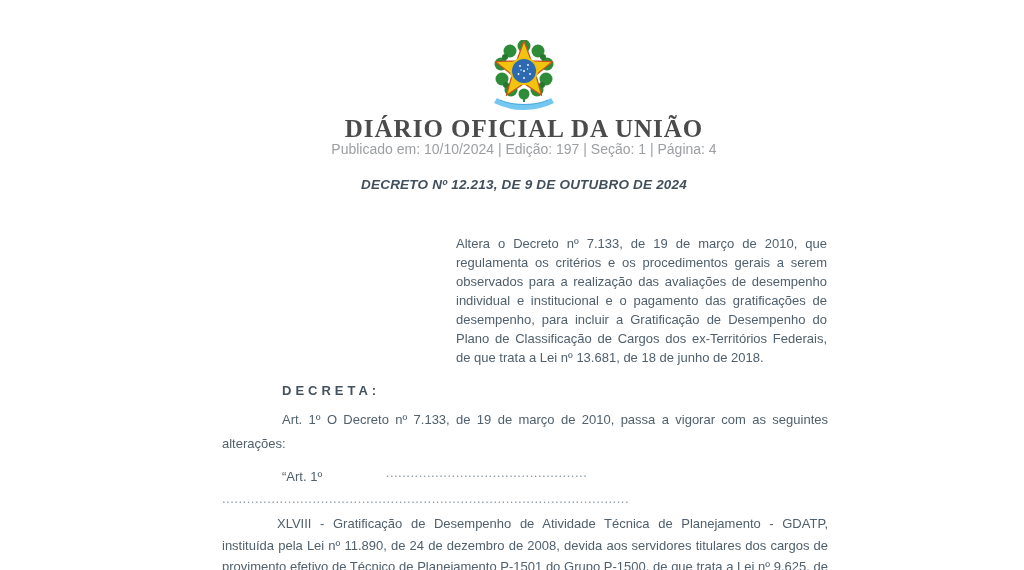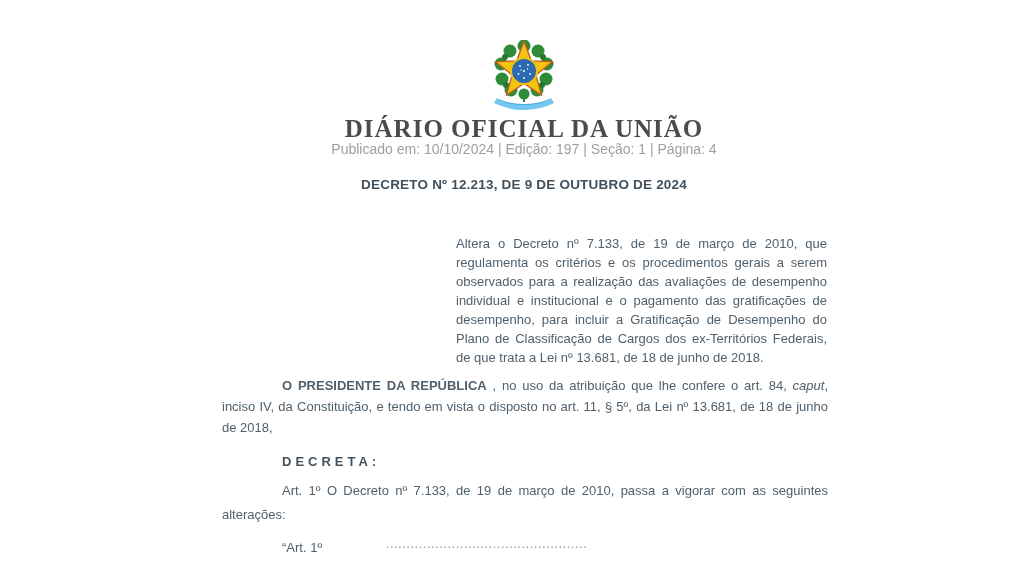--- a/index.html
+++ b/index.html
@@ -45,20 +45,21 @@
   .doc-heading {
     margin-left:24px;
     width:1000px;
     margin-top:21px;
     text-align:center;
     font-size:13.5px;
     line-height:16px;
     font-weight:700;
     color:#42505c;
     letter-spacing:0.2px;
+    font-style:italic;
   }
   .content {
     position:absolute;
     left:222px;
     top:234px;
     width:606px;
     font-size:13px;
   }
   .ementa {
     margin-left:234px;
@@ -144,21 +145,20 @@
     <div class="m-title">DIÁRIO OFICIAL DA UNIÃO</div>
     <div class="m-meta">Publicado em: 10/10/2024 | Edição: 197 | Seção: 1 | Página: 4</div>
   </div>
 
   <div class="doc-heading">DECRETO Nº 12.213, DE 9 DE OUTUBRO DE 2024</div>
 
   <div class="content">
 
     <p class="ementa">Altera o Decreto nº 7.133, de 19 de março de 2010, que regulamenta os critérios e os procedimentos gerais a serem observados para a realização das avaliações de desempenho individual e institucional e o pagamento das gratificações de desempenho, para incluir a Gratificação de Desempenho do Plano de Classificação de Cargos dos ex-Territórios Federais, de que trata a Lei nº 13.681, de 18 de junho de 2018.</p>
 
-    <p class="para p-preamble"><span class="bold">O PRESIDENTE DA REPÚBLICA</span><span> , no uso da atribuição que lhe confere o art. 84, </span><span class="caput">caput</span><span>, inciso IV, da Constituição, e tendo em vista o disposto no art. 11, § 5º, da Lei nº 13.681, de 18 de junho de 2018,</span></p>
 
     <p class="para p-decreta"><span class="decreta-b">DECRETA:</span></p>
 
     <p class="para p-art1">Art. 1º O Decreto nº 7.133, de 19 de março de 2010, passa a vigorar com as seguintes alterações:</p>
 
     <p class="para p-quote"><span>“Art. 1º</span> <span class="dots dots1">................................................................</span></p>
 
     <p class="para p-dotsrow"><span class="dots dots2">....................................................................................................</span></p>
 
     <p class="para p-clause">XLVIII - Gratificação de Desempenho de Atividade Técnica de Planejamento - GDATP, instituída pela Lei nº 11.890, de 24 de dezembro de 2008, devida aos servidores titulares dos cargos de provimento efetivo de Técnico de Planejamento P-1501 do Grupo P-1500, de que trata a Lei nº 9.625, de 7 de abril de</p>

